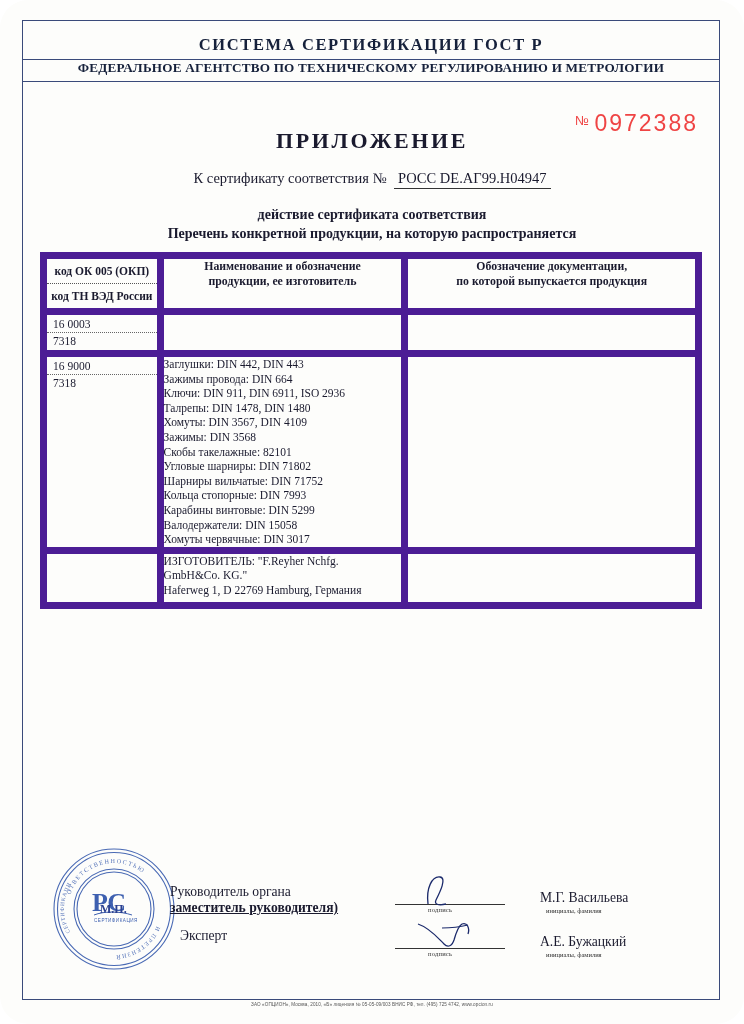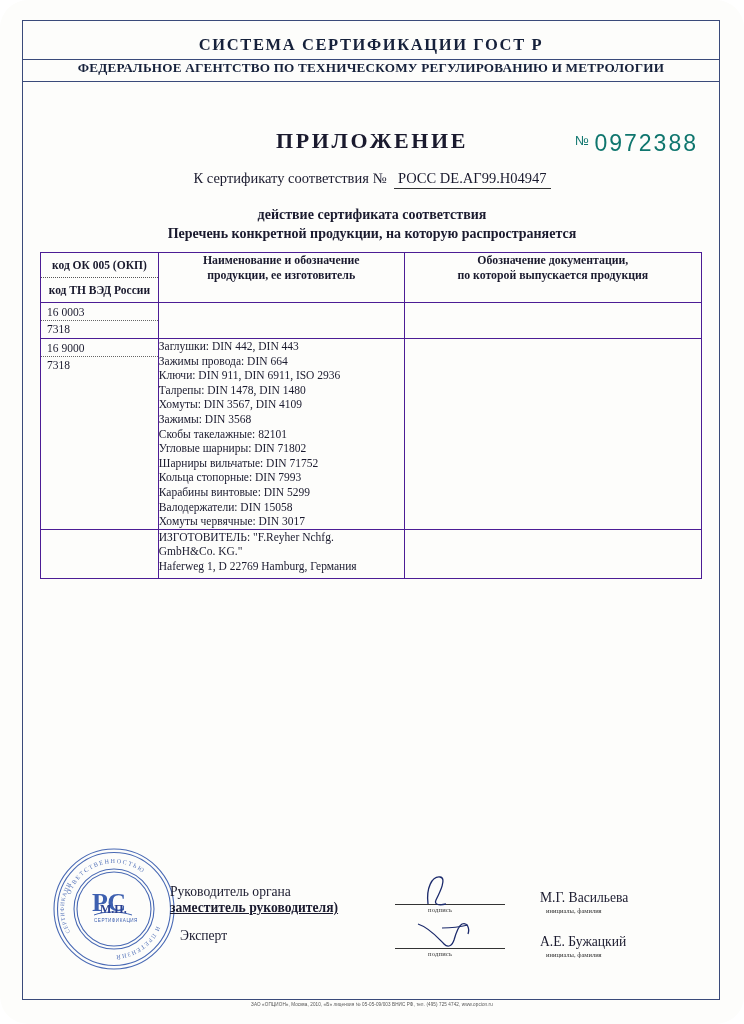--- a/index.html
+++ b/index.html
@@ -61,24 +61,23 @@
   .hdr-rule {
     border-bottom: 1px solid #3a4a7a;
     height: 0;
     width: 100%;
   }
 
   .docnum {
     position: absolute;
     right: 46px;
     top: 110px;
-    color: #0f766e;
+    color: #ef4444;
     font-family: "Liberation Sans", sans-serif;
     letter-spacing: 1px;
-    margin-top: 20px;
   }
   .docnum .lbl {
     font-size: 13px;
     vertical-align: 6px;
     letter-spacing: 0;
   }
   .docnum .val {
     font-size: 23px;
     letter-spacing: 2px;
   }
@@ -120,21 +119,21 @@
   
   .tbl {
     position: absolute;
     left: 40px;
     top: 252px;
     width: 662px;
     border-collapse: collapse;
     font-size: 11.5px;
   }
   .tbl td, .tbl th {
-    border: 1px solid #4c1d95;
+    border: 7px solid #4c1d95;
     vertical-align: top;
     padding: 0;
   }
   .col-a { width: 118px; }
   .col-b { width: 246px; }
   .col-c { width: 298px; }
 
   .hdr-a-top, .hdr-a-bot {
     text-align: center;
     font-weight: bold;

